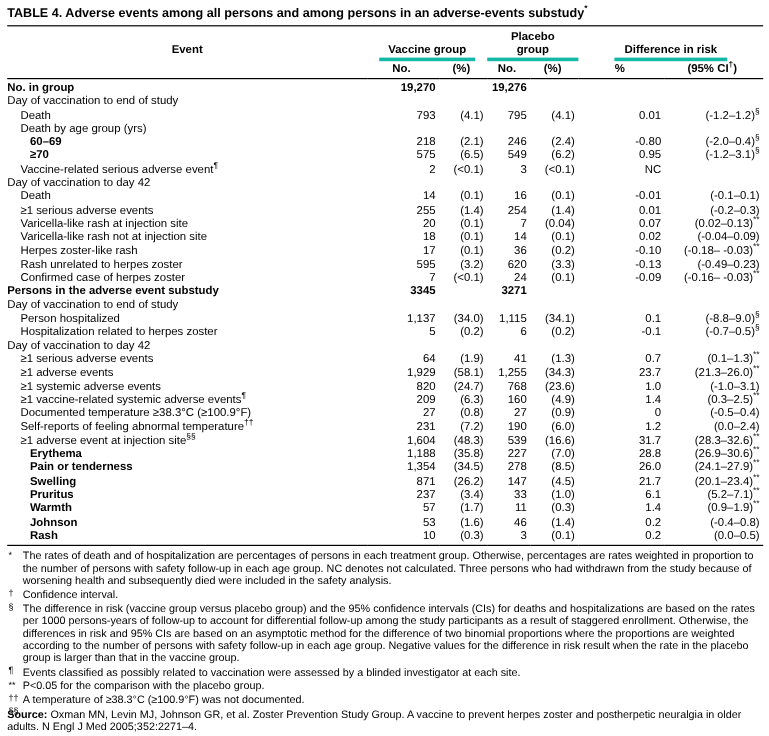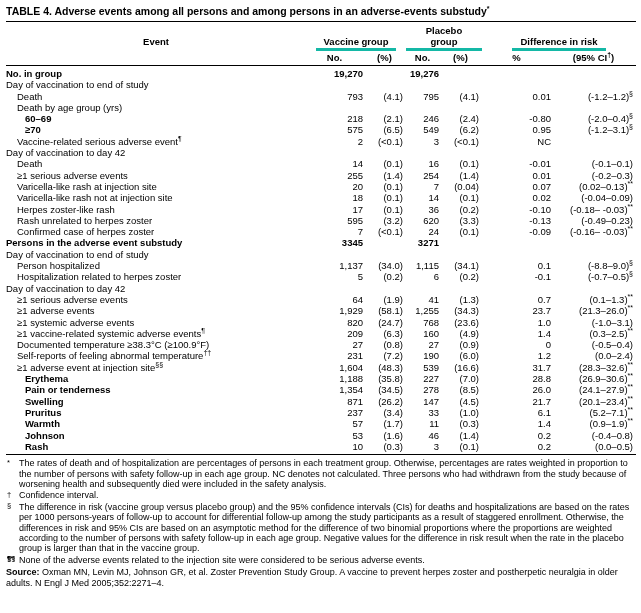--- a/index.html
+++ b/index.html
@@ -397,23 +397,23 @@
           <td class="num">0.2</td>
           <td class="num">(0.0–0.5)</td>
         </tr>
       </tbody>
   </table>
 
   <div class="footnotes" id="footnotes">
       <div class="footnote"><sup class="fn-marker">*</sup><span>The rates of death and of hospitalization are percentages of persons in each treatment group. Otherwise, percentages are rates weighted in proportion to the number of persons with safety follow-up in each age group. NC denotes not calculated. Three persons who had withdrawn from the study because of worsening health and subsequently died were included in the safety analysis.</span></div>
       <div class="footnote"><sup class="fn-marker">†</sup><span>Confidence interval.</span></div>
       <div class="footnote"><sup class="fn-marker">§</sup><span>The difference in risk (vaccine group versus placebo group) and the 95% confidence intervals (CIs) for deaths and hospitalizations are based on the rates per 1000 persons-years of follow-up to account for differential follow-up among the study participants as a result of staggered enrollment. Otherwise, the differences in risk and 95% CIs are based on an asymptotic method for the difference of two binomial proportions where the proportions are weighted according to the number of persons with safety follow-up in each age group. Negative values for the difference in risk result when the rate in the placebo group is larger than that in the vaccine group.</span></div>
-      <div class="footnote"><sup class="fn-marker">¶</sup></div>
-      <div class="footnote"><sup class="fn-marker">**</sup></div>
-      <div class="footnote"><sup class="fn-marker">††</sup></div>
-      <div class="footnote"><sup class="fn-marker">§§</sup><span>None of the adverse events related to the injection site were considered to be serious adverse events.</span></div>
+      <div class="footnote"><sup class="fn-marker">¶</sup><span>Events classified as possibly related to vaccination were assessed by a blinded investigator at each site.</span></div>
+      <div class="footnote"><sup class="fn-marker">**</sup><span>P&lt;0.05 for the comparison with the placebo group.</span></div>
+      <div class="footnote"><sup class="fn-marker">††</sup><span>A temperature of ≥38.3°C (≥100.9°F) was not documented.</span></div>
+      <div class="footnote"><sup class="fn-marker">§§</sup></div>
     </div>
 
   <div class="source">
     <b>Source:</b><span> Oxman MN, Levin MJ, Johnson GR, et al. Zoster Prevention Study Group. A vaccine to prevent herpes zoster and postherpetic neuralgia in older adults. N Engl J Med 2005;352:2271–4.</span>
   </div>
 
 </div>
 
 </body></html>

